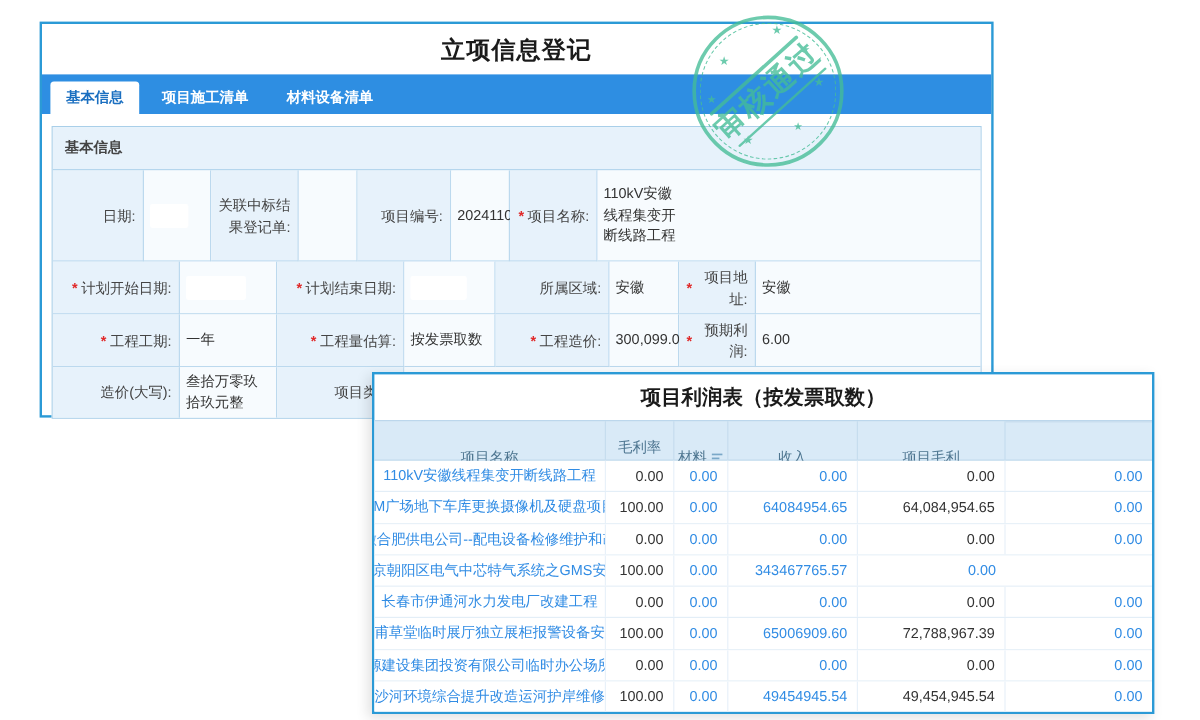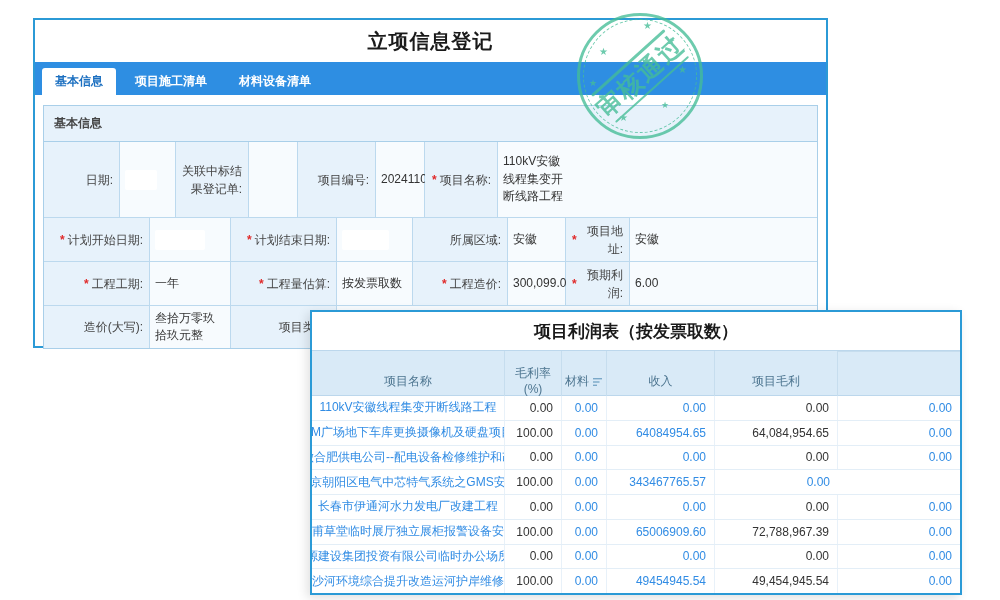--- a/index.html
+++ b/index.html
@@ -45,21 +45,21 @@
   .st { position:absolute; color:#45bd97; font-size:10px; line-height:1; }
 
   
   .panel2 { position:absolute; left:310px; top:310px; width:652px; height:285px;
     background:#fff; border:2px solid #2b9ad6; z-index:4; box-shadow:-3px 3px 10px rgba(0,0,0,.12); }
   .p2-title { height:38px; display:flex; align-items:center; justify-content:center;
     font-size:17px; font-weight:bold; color:#1a1a1a; }
   .ptable { position:absolute; top:38px; left:0; right:0; bottom:0; display:flex; flex-direction:column; }
   .pgrid { display:grid; grid-template-columns:193px 57px 45px 108px 123px 1fr; }
   .phead { background:#d9eaf7; border-top:1px solid #bcd7ec; border-bottom:1px solid #bcd7ec;
-    height:46px; color:#4d7590; font-size:12px; }
+    height:34px; color:#4d7590; font-size:12px; }
   .th { display:flex; align-items:center; justify-content:center; border-right:1px solid #c6ddee;
     text-align:center; white-space:pre-line; line-height:1.3; }
   .phead .th:last-child, .phead .th-split { border-right:none; }
   .th-split { display:flex; flex-direction:column; }
   .th-split .top { flex:1; border-bottom:1px solid #c6ddee; }
   .th-split .bot { flex:1; display:flex; align-items:center; justify-content:center;margin-top:44px; }
   .sort-icon { display:inline-block; margin-left:4px; }
   .pbody { flex:1; display:flex; flex-direction:column; }
   .prow { flex:1; border-bottom:1px solid #e3eef7; font-size:12px; background:#fff; }
   .pbody .prow:last-child { border-bottom:none; }

